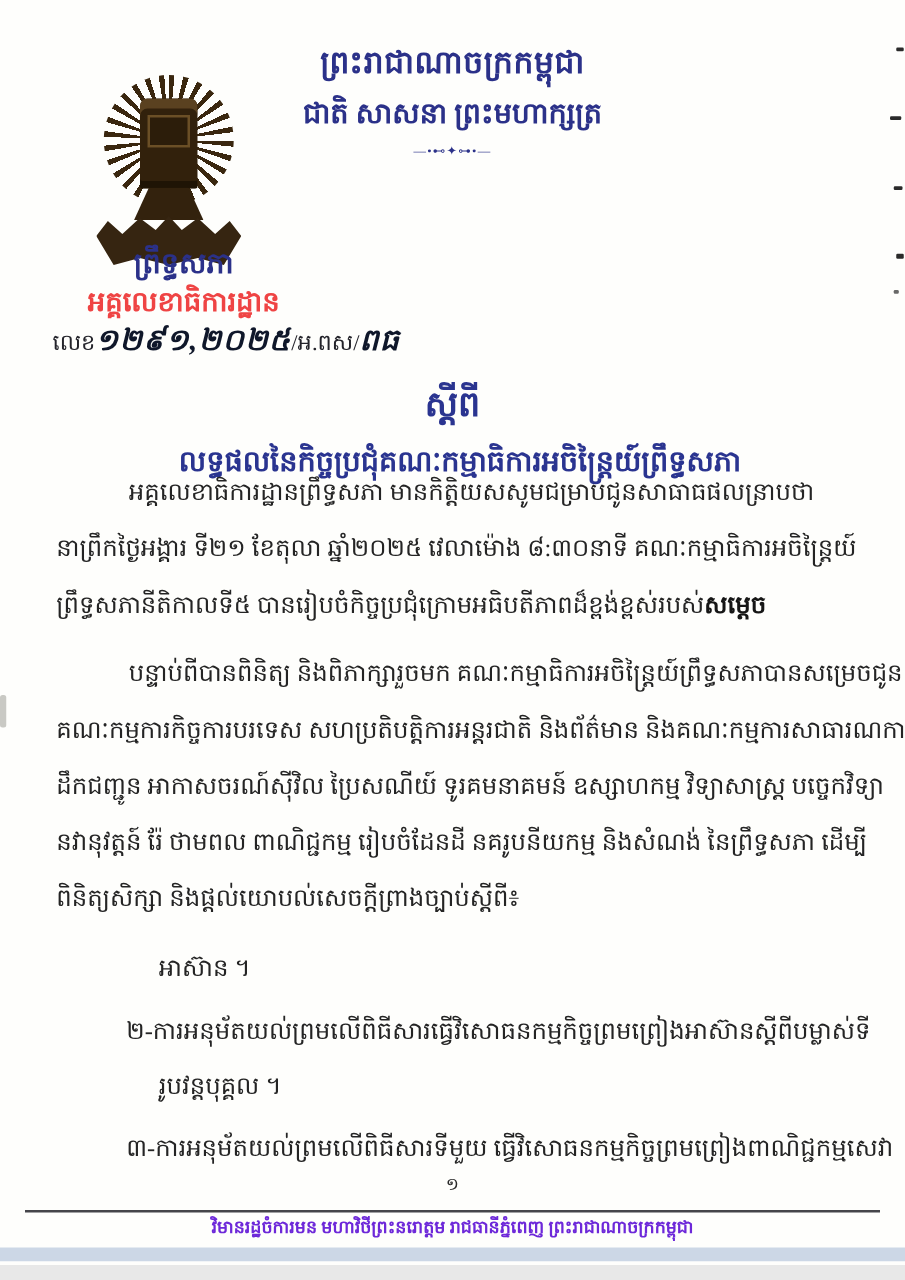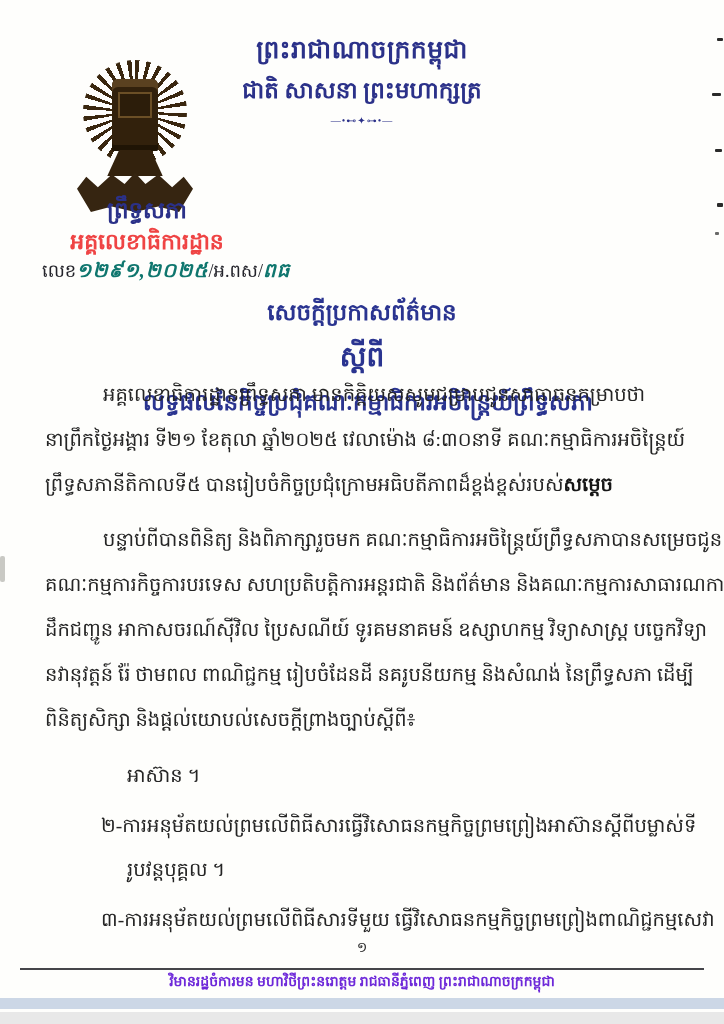--- a/index.html
+++ b/index.html
@@ -25,21 +25,21 @@
     clip-path:polygon(26% 0,74% 0,92% 100%,8% 100%);}
   .emblem .skirt{width:116px;height:40px;margin:-4px auto 0;background:#362511;
     clip-path:polygon(0 42%,8% 12%,18% 38%,30% 6%,41% 30%,50% 2%,59% 30%,70% 6%,82% 38%,92% 12%,100% 42%,88% 100%,70% 86%,50% 100%,30% 86%,12% 100%);}
 
   
   .senate-name{position:absolute;left:36px;top:196px;width:222px;text-align:center;
     color:#2b3189;font-size:23px;font-weight:bold;}
   .secretariat-name{position:absolute;left:22px;top:228px;width:250px;text-align:center;
     color:#ef4444;font-size:22px;font-weight:bold;}
   .ref-line{position:absolute;left:42px;top:257px;font-size:18px;color:#23232a;white-space:nowrap;}
-  .hand{color:#0f766e;font-size:20px;font-weight:bold;font-style:italic;letter-spacing:1px;}
+  .hand{color:#0f172a;font-size:24px;font-weight:bold;font-style:italic;letter-spacing:1px;}
 
   
   .doc-title{position:absolute;top:298px;left:0;width:100%;text-align:center;color:#2a3490;}
   .doc-title .t1{font-size:23px;font-weight:bold;}
   .doc-title .t2{font-size:28px;font-weight:bold;margin-top:8px;}
   .doc-title .t3{font-size:23px;font-weight:bold;margin-top:8px;padding-left:12px;}
 
   
   .body-text{position:absolute;left:45px;top:372px;width:636px;color:#242424;font-size:19.5px;}
   .bline{line-height:45px;white-space:nowrap;}
@@ -91,29 +91,28 @@
   </div>
 
   <div class="senate-name">ព្រឹទ្ធសភា</div>
   <div class="secretariat-name">អគ្គលេខាធិការដ្ឋាន</div>
 
   <div class="ref-line">
     <span>លេខ</span><span class="hand">១២៩១,២០២៥</span><span>/អ.ពស/</span><span class="hand">ពធ</span>
   </div>
 
   <div class="doc-title">
-    <div class="t1">សេចក្តីប្រកាសព័ត៌មាន</div>
     <div class="t2">ស្តីពី</div>
     <div class="t3">លទ្ធផលនៃកិច្ចប្រជុំគណៈកម្មាធិការអចិន្ត្រៃយ៍ព្រឹទ្ធសភា</div>
   </div>
 
   <div class="body-text">
 
     <div class="para1">
-      <div class="bline indent">អគ្គលេខាធិការដ្ឋានព្រឹទ្ធសភា មានកិត្តិយសសូមជម្រាបជូនសាធាធនកម្រាបថា</div>
+      <div class="bline indent">អគ្គលេខាធិការដ្ឋានព្រឹទ្ធសភា មានកិត្តិយសសូមជម្រាបជូនសាធាធផលន្រាបថា</div>
       <div class="bline">នាព្រឹកថ្ងៃអង្គារ ទី២១ ខែតុលា ឆ្នាំ២០២៥ វេលាម៉ោង ៨:៣០នាទី គណៈកម្មាធិការអចិន្ត្រៃយ៍</div>
       <div class="bline"><span>ព្រឹទ្ធសភានីតិកាលទី៥ បានរៀបចំកិច្ចប្រជុំក្រោមអធិបតីភាពដ៏ខ្ពង់ខ្ពស់របស់</span><b class="bold-name">សម្តេច</b></div>
     </div>
 
     <div class="para2">
       <div class="bline indent">បន្ទាប់ពីបានពិនិត្យ និងពិភាក្សារួចមក គណៈកម្មាធិការអចិន្ត្រៃយ៍ព្រឹទ្ធសភាបានសម្រេចជូន</div>
       <div class="bline">គណៈកម្មការកិច្ចការបរទេស សហប្រតិបត្តិការអន្តរជាតិ និងព័ត៌មាន និងគណៈកម្មការសាធារណការ</div>
       <div class="bline">ដឹកជញ្ជូន អាកាសចរណ៍ស៊ីវិល ប្រៃសណីយ៍ ទូរគមនាគមន៍ ឧស្សាហកម្ម វិទ្យាសាស្ត្រ បច្ចេកវិទ្យា</div>
       <div class="bline">នវានុវត្តន៍ រ៉ែ ថាមពល ពាណិជ្ជកម្ម រៀបចំដែនដី នគរូបនីយកម្ម និងសំណង់ នៃព្រឹទ្ធសភា ដើម្បី</div>
       <div class="bline">ពិនិត្យសិក្សា និងផ្តល់យោបល់សេចក្តីព្រាងច្បាប់ស្តីពី៖</div>

